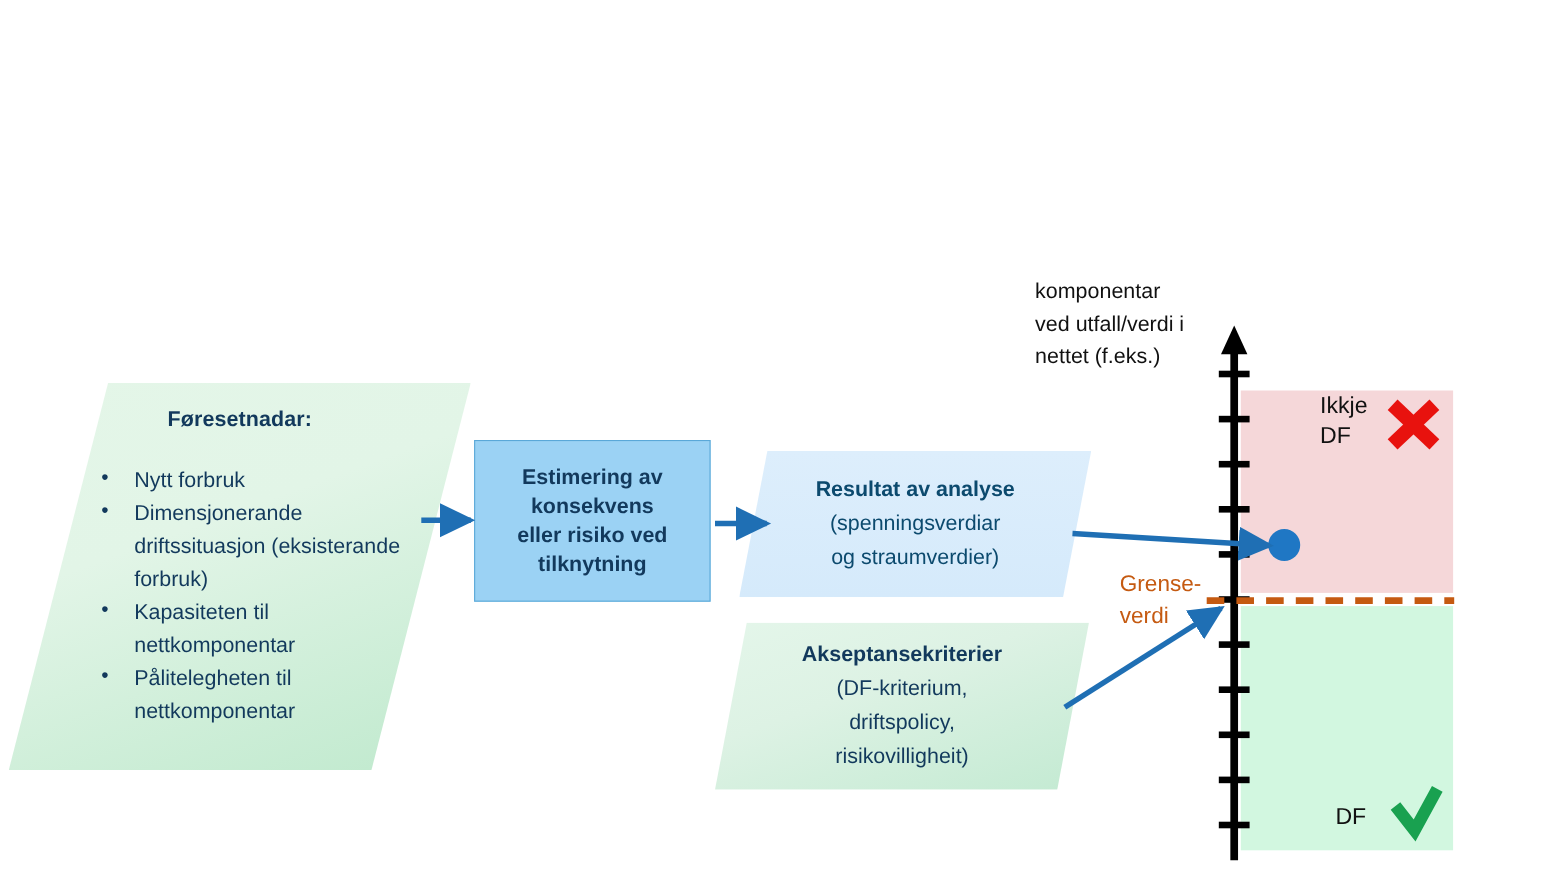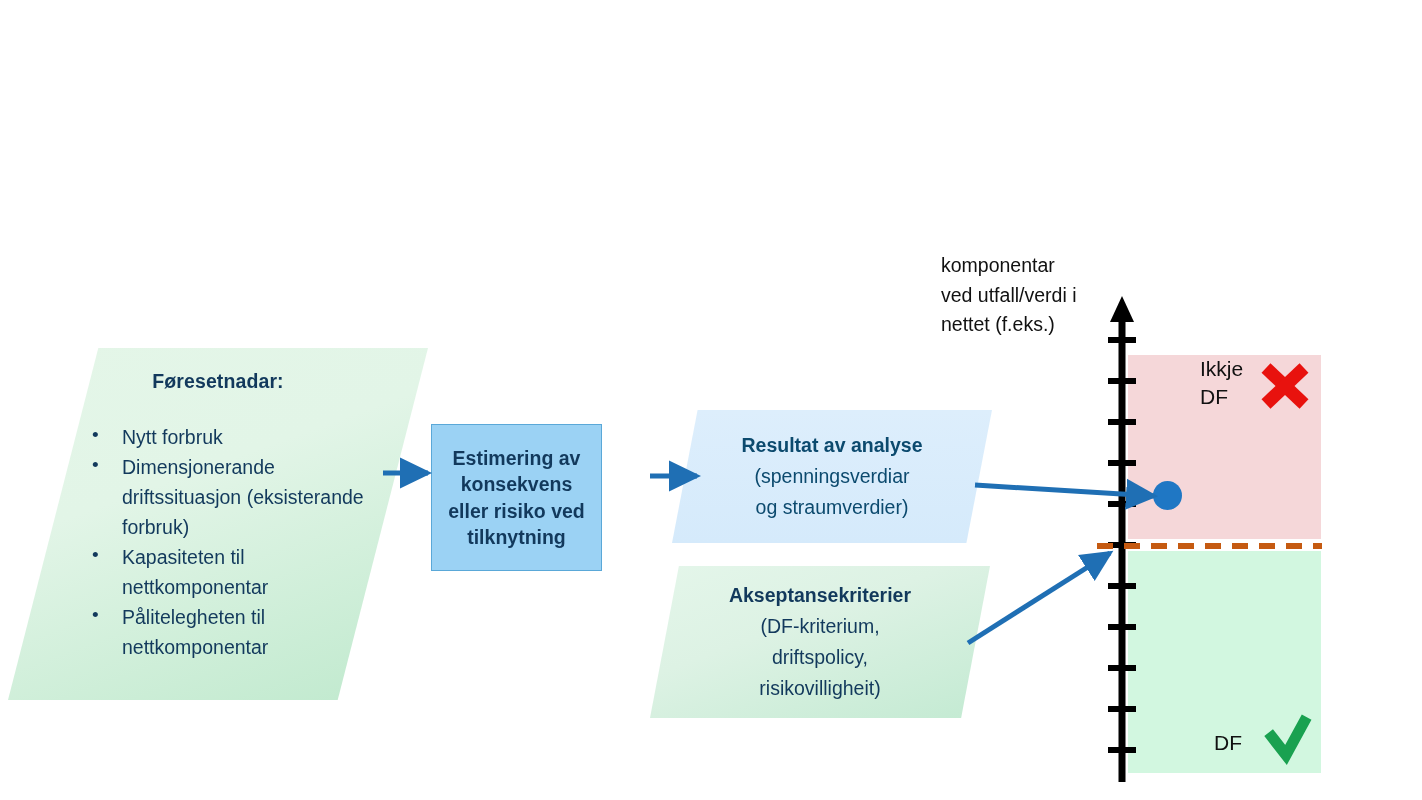--- a/index.html
+++ b/index.html
@@ -33,21 +33,21 @@
   #assumptions .head{position:absolute;left:0;right:0;top:22px;text-align:center;
     font-size:19.5px;font-weight:bold;color:#12395c;letter-spacing:.1px;}
   #assumptions ul{position:absolute;left:80px;top:74px;right:34px;margin:0;padding:0;
     list-style:none;}
   #assumptions li{position:relative;font-size:19.5px;line-height:30px;color:#12395c;
     padding-left:34px;margin:0 0 0 0;}
   #assumptions li::before{content:"\2022";position:absolute;left:4px;top:-2px;
     font-size:19px;color:#12395c;}
 
   
-  #estimation{position:absolute;left:431px;top:400px;width:171px;height:147px;margin-top:24px;}
+  #estimation{position:absolute;left:431px;top:400px;width:215px;height:147px;}
   #estimation .rect{position:absolute;inset:0;background:#9bd2f4;
     border:1px solid #5aa8d8;box-sizing:border-box;}
   #estimation .shadow{position:absolute;inset:0;transform:translate(3px,3px);
     background:rgba(120,120,120,.32);filter:blur(2px);z-index:-1;}
   #estimation .shape-text{font-size:19.5px;line-height:26.5px;font-weight:bold;
     color:#12395c;text-align:center;padding:0 8px;}
 
   
   #result{position:absolute;left:672px;top:410px;width:320px;height:133px;}
   #result .para{position:absolute;inset:0;
@@ -148,20 +148,24 @@
 
   <div id="band-bad"></div>
   <div id="band-good"></div>
 
   <div class="band-label" id="label-bad">
     <div>Ikkje</div>
     <div>DF</div>
   </div>
   <div class="band-label" id="label-good">DF</div>
 
+  <div id="limit-label">
+    <div>Grense-</div>
+    <div>verdi</div>
+  </div>
 
   <div id="marker-dot"></div>
 
   <svg class="ovl" viewBox="0 0 1422 800">
     <defs>
       <marker id="ah" markerWidth="7" markerHeight="7" refX="5.6" refY="3.5" orient="auto" markerUnits="strokeWidth">
         <path d="M0,0.4 L6.4,3.5 L0,6.6 Z" fill="#1f6fb4"></path>
       </marker>
     </defs>
 

